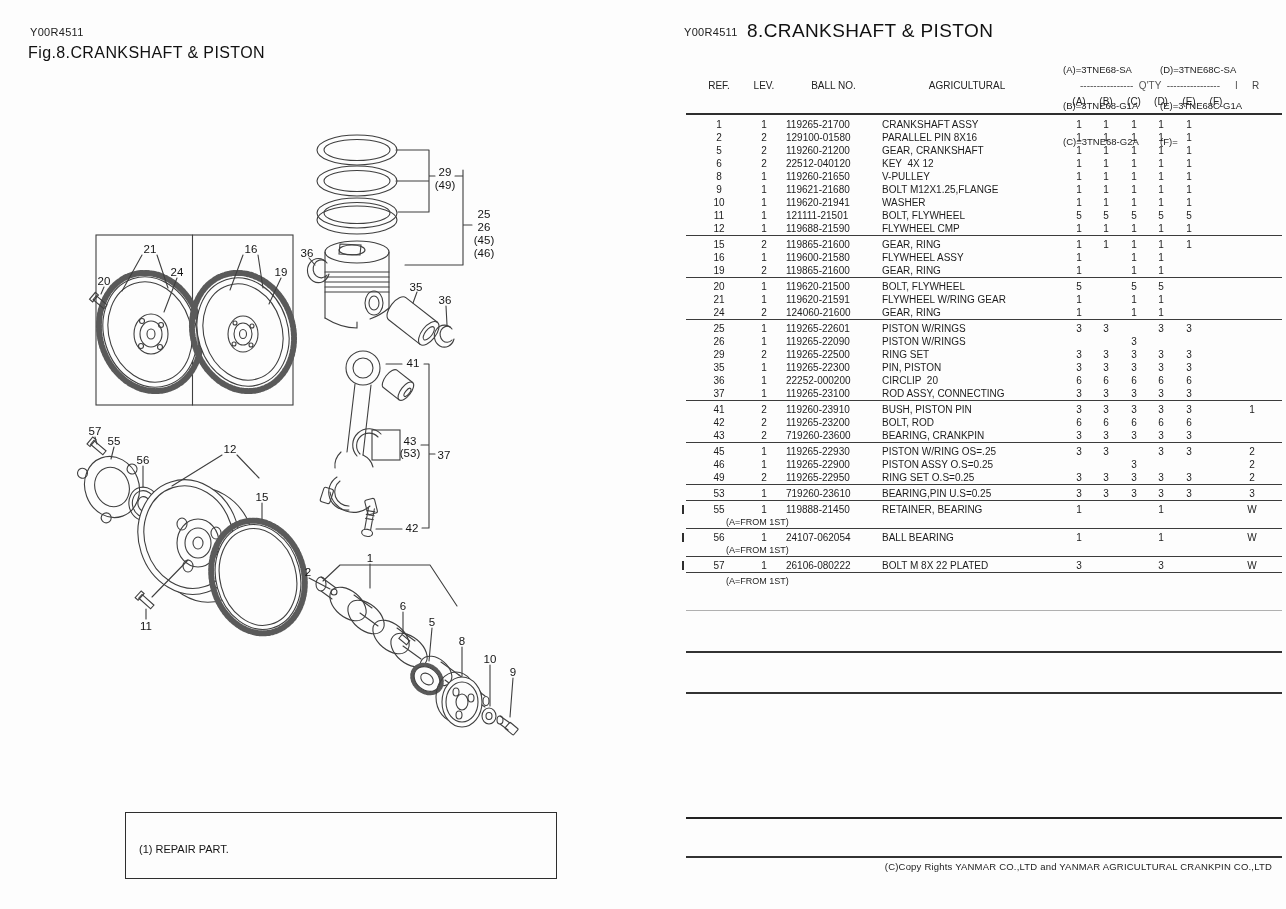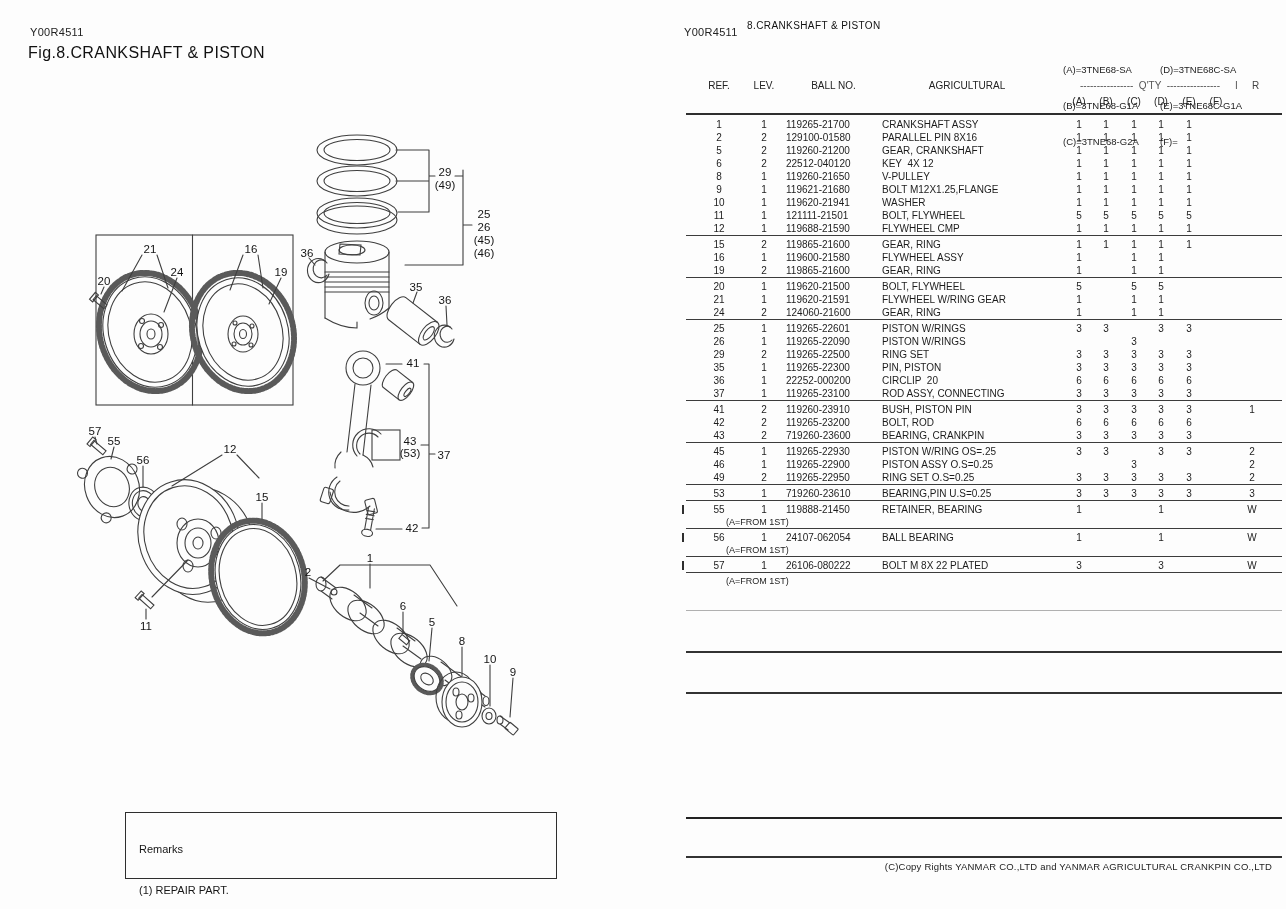--- a/index.html
+++ b/index.html
@@ -1,21 +1,21 @@
 <!DOCTYPE html>
 <html><head>
 <meta charset="utf-8">
 <style>
   html,body{margin:0;padding:0;}
   body{width:1286px;height:909px;background:#fdfdfd;position:relative;overflow:hidden;
        font-family:"Liberation Sans",sans-serif;color:#1c1c1c;}
   .abs{position:absolute;}
   .code{font-size:11px;letter-spacing:.3px;color:#222;}
   .figtitle{font-size:16px;letter-spacing:.4px;color:#111;}
-  .tbltitle{font-size:10px;letter-spacing:.4px;color:#111;}
+  .tbltitle{font-size:19px;letter-spacing:.4px;color:#111;}
   .legend{font-size:9.5px;line-height:12px;white-space:pre;color:#222;}
   .hdr{font-size:10px;color:#222;position:absolute;white-space:pre;}
   .hdr.center{text-align:center;}
   .rule{position:absolute;left:0;width:596px;height:2px;background:#2e2e2e;}
   #table-body{position:absolute;left:686px;top:116px;width:600px;height:790px;font-size:10px;}
   .trow{position:absolute;left:0;height:13px;width:596px;line-height:13px;white-space:pre;}
   .c{position:absolute;top:0;}
   .bar{position:absolute;top:2px;left:-4px;width:2px;height:9px;background:#2e2e2e;}
   .tnote{position:absolute;left:40px;font-size:9px;line-height:12px;color:#222;white-space:pre;}
   .hline{position:absolute;left:0;width:596px;height:0;}
@@ -252,21 +252,20 @@
       <text x="370" y="562">1</text>
       <text x="403" y="610">6</text>
       <text x="432" y="626">5</text>
       <text x="462" y="645">8</text>
       <text x="490" y="663">10</text>
       <text x="513" y="676">9</text>
     </g>
 </svg>
 
 <div class="remarksbox">
-  <div>Remarks</div>
   <div>(1) REPAIR PART.</div>
   
   
 </div>
 
 <div class="abs code" style="left:684px;top:26px">Y00R4511</div>
 <div class="abs tbltitle" style="left:747px;top:20px">8.CRANKSHAFT &amp; PISTON</div>
 
 <div class="abs legend" style="left:1063px;top:40px">
   <div>(A)=3TNE68-SA</div>

